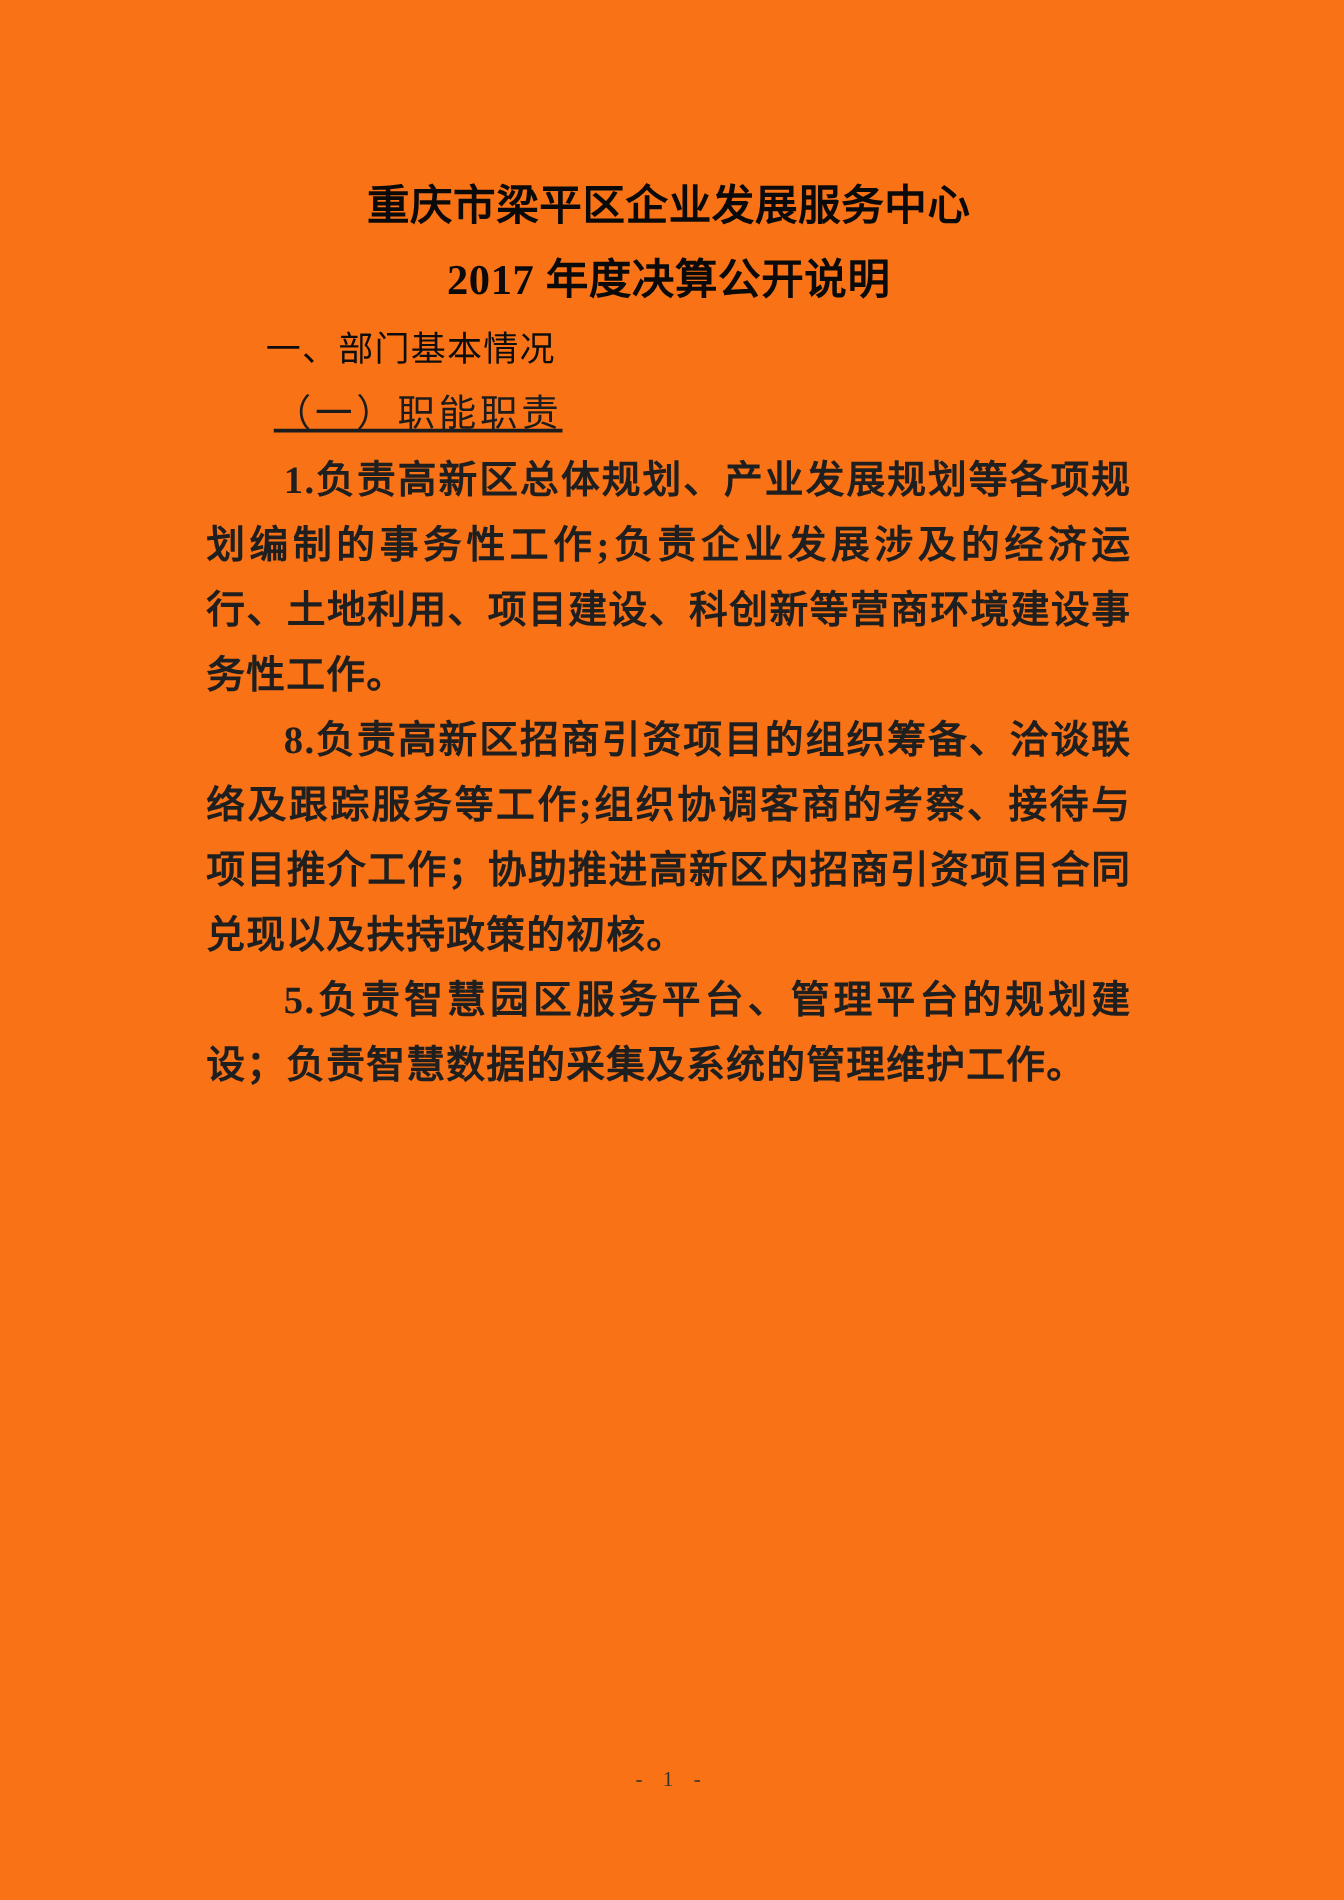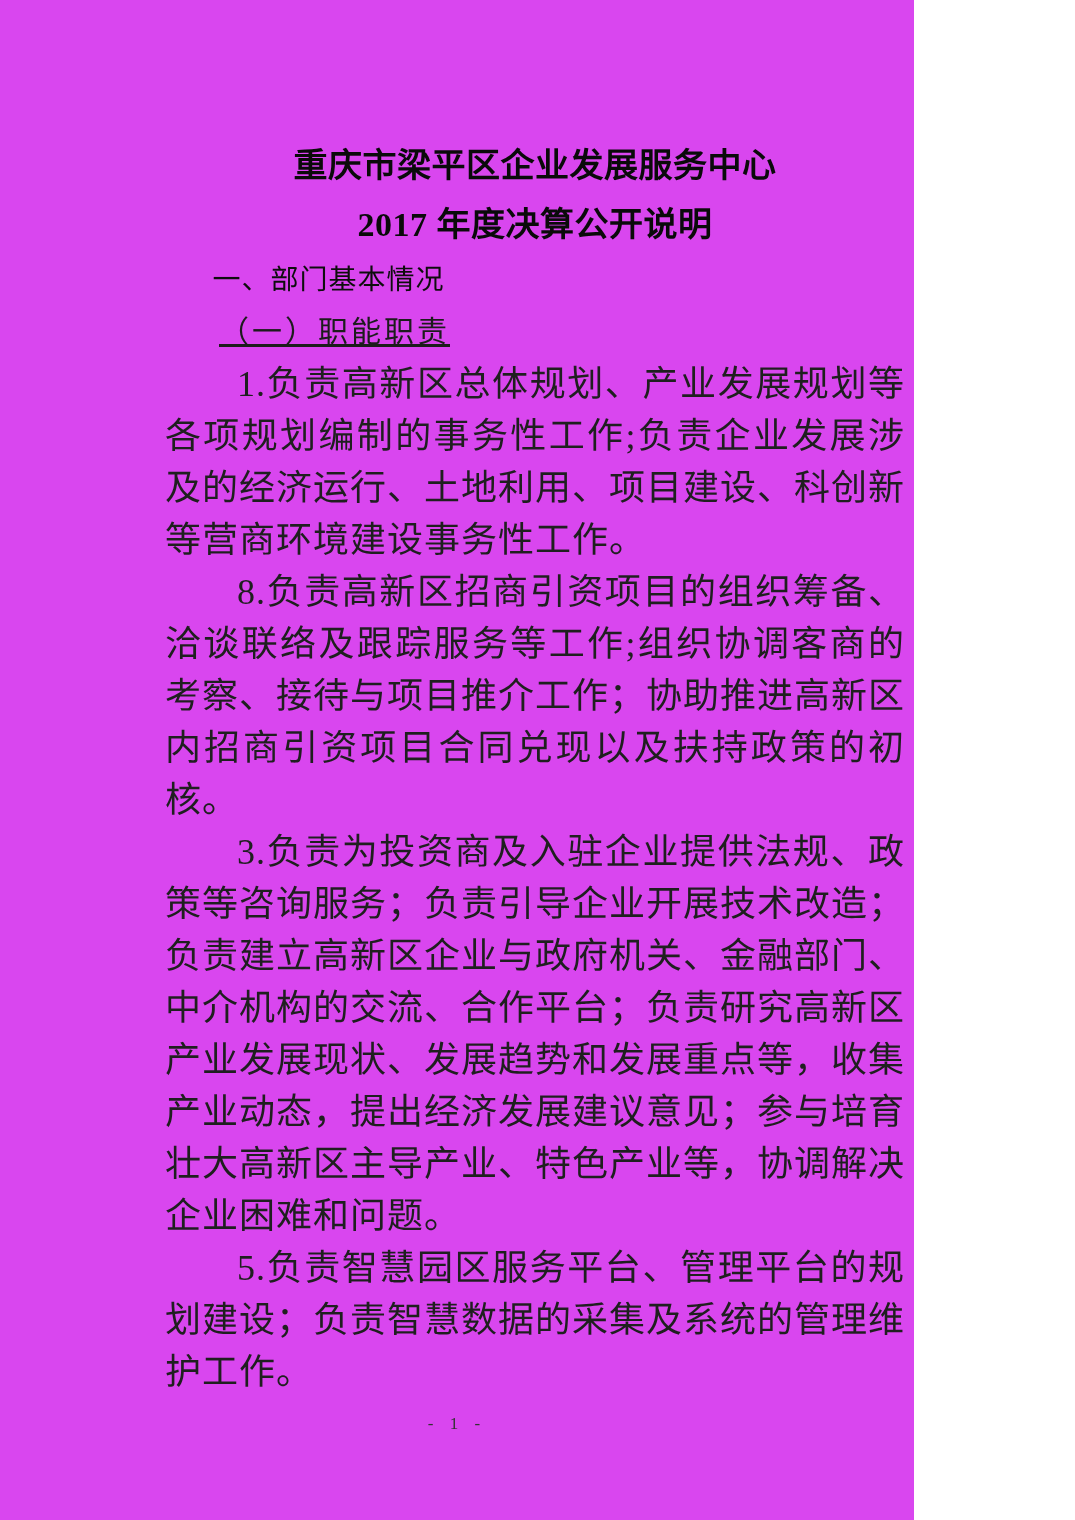--- a/index.html
+++ b/index.html
@@ -2,23 +2,23 @@
 <html lang="zh-CN"><head>
 <meta charset="utf-8">
 <style>
   html, body {
     margin: 0;
     padding: 0;
     background: #ffffff;
   }
   .page {
     position: relative;
-    width: 914px;
+    width: 1075px;
     height: 1520px;
-    background: #d946ef;
+    background: #f97316;
     overflow: hidden;
     font-family: "Liberation Serif", serif;
   }
   .content {
     position: absolute;
     left: 165px;
     top: 0;
     width: 740px;
   }
   .title-block {
@@ -51,22 +51,22 @@
     font-size: 30px;
     line-height: 52px;
     color: #1c1c1c;
     text-indent: 1.8em;
     letter-spacing: 3px;
     text-decoration: underline;
   }
   .para {
     margin: 0;
     font-family: "Liberation Serif", serif;
-    font-weight: 400;
-    font-size: 36px;
+    font-weight: 700;
+    font-size: 31px;
     line-height: 52px;
     color: #1f1f1f;
     text-align: justify;
     text-indent: 2em;
     letter-spacing: 1px;
   }
   .footer {
     position: absolute;
     left: 0;
     top: 1414px;
@@ -90,21 +90,20 @@
     </div>
 
     <h2 class="section-heading">一、部门基本情况</h2>
 
     <h3 class="subsection-heading">（一）职能职责</h3>
 
     <p class="para">1.负责高新区总体规划、产业发展规划等各项规划编制的事务性工作;负责企业发展涉及的经济运行、土地利用、项目建设、科创新等营商环境建设事务性工作。</p>
 
     <p class="para">8.负责高新区招商引资项目的组织筹备、洽谈联络及跟踪服务等工作;组织协调客商的考察、接待与项目推介工作；协助推进高新区内招商引资项目合同兑现以及扶持政策的初核。</p>
 
-    <p class="para">3.负责为投资商及入驻企业提供法规、政策等咨询服务；负责引导企业开展技术改造；负责建立高新区企业与政府机关、金融部门、中介机构的交流、合作平台；负责研究高新区产业发展现状、发展趋势和发展重点等，收集产业动态，提出经济发展建议意见；参与培育壮大高新区主导产业、特色产业等，协调解决企业困难和问题。</p>
 
 
     <p class="para">5.负责智慧园区服务平台、管理平台的规划建设；负责智慧数据的采集及系统的管理维护工作。</p>
 
 
   </div>
 
   <div class="footer">- 1 -</div>
 </div>
 

